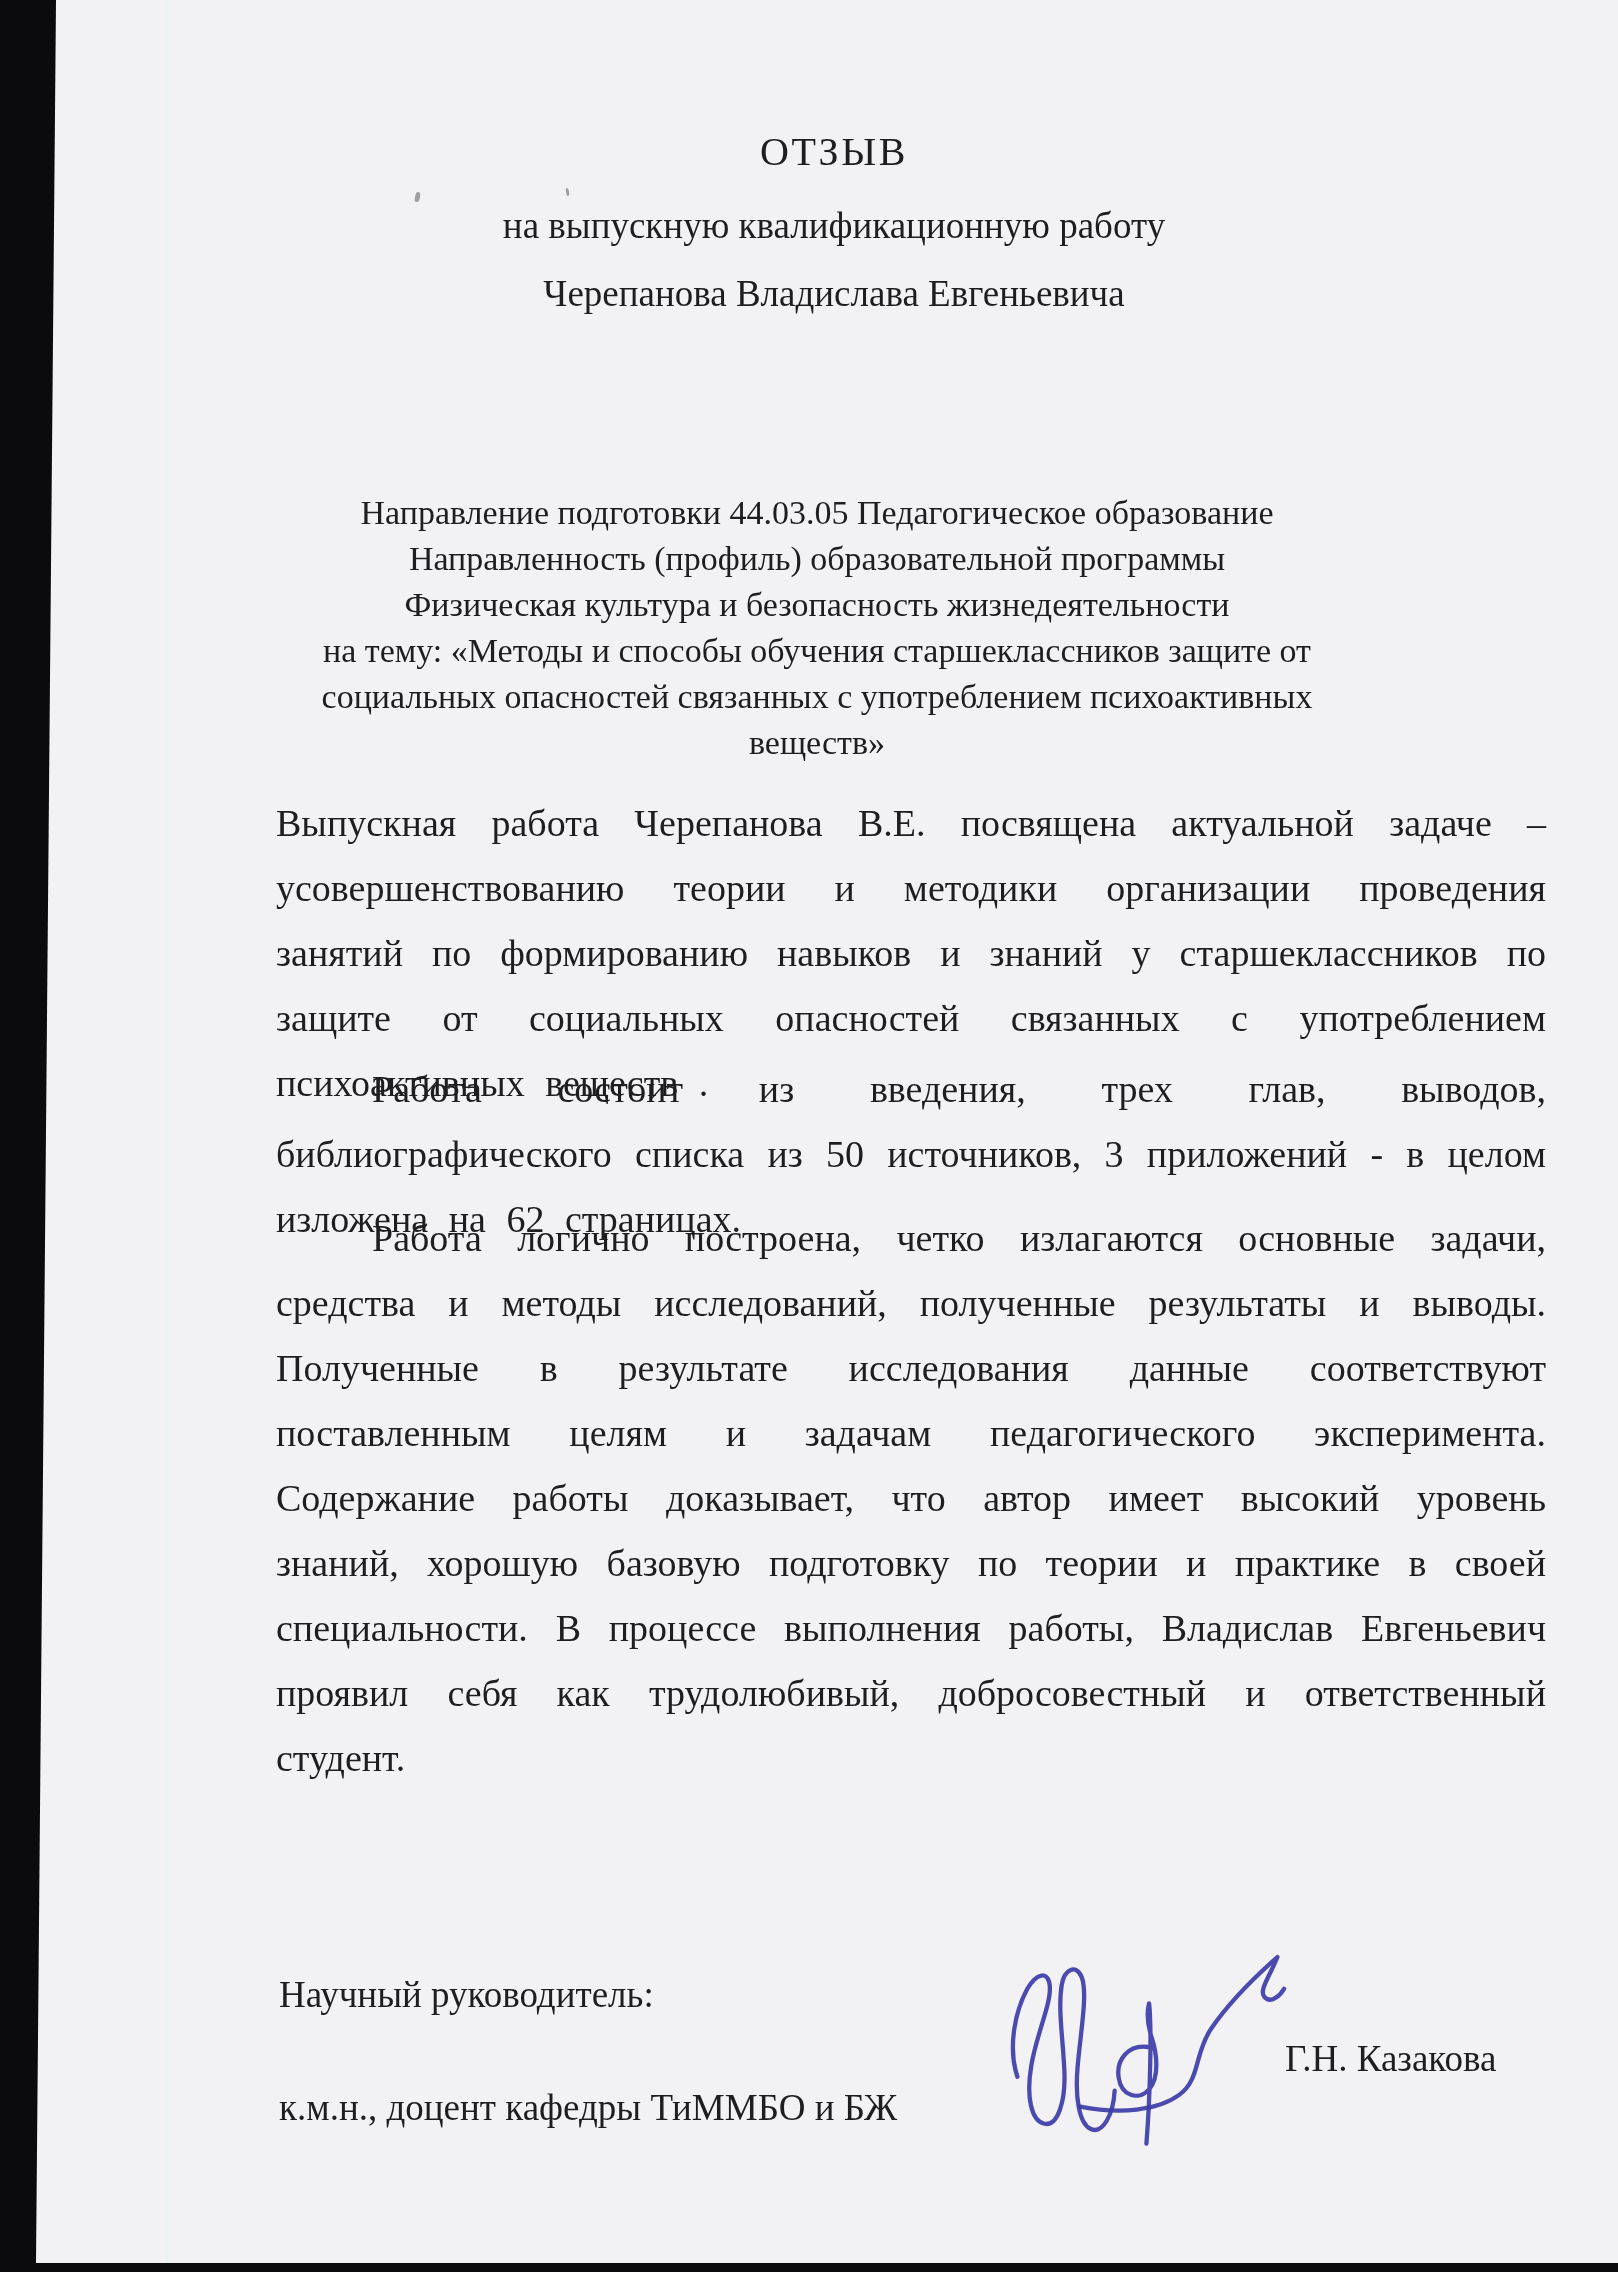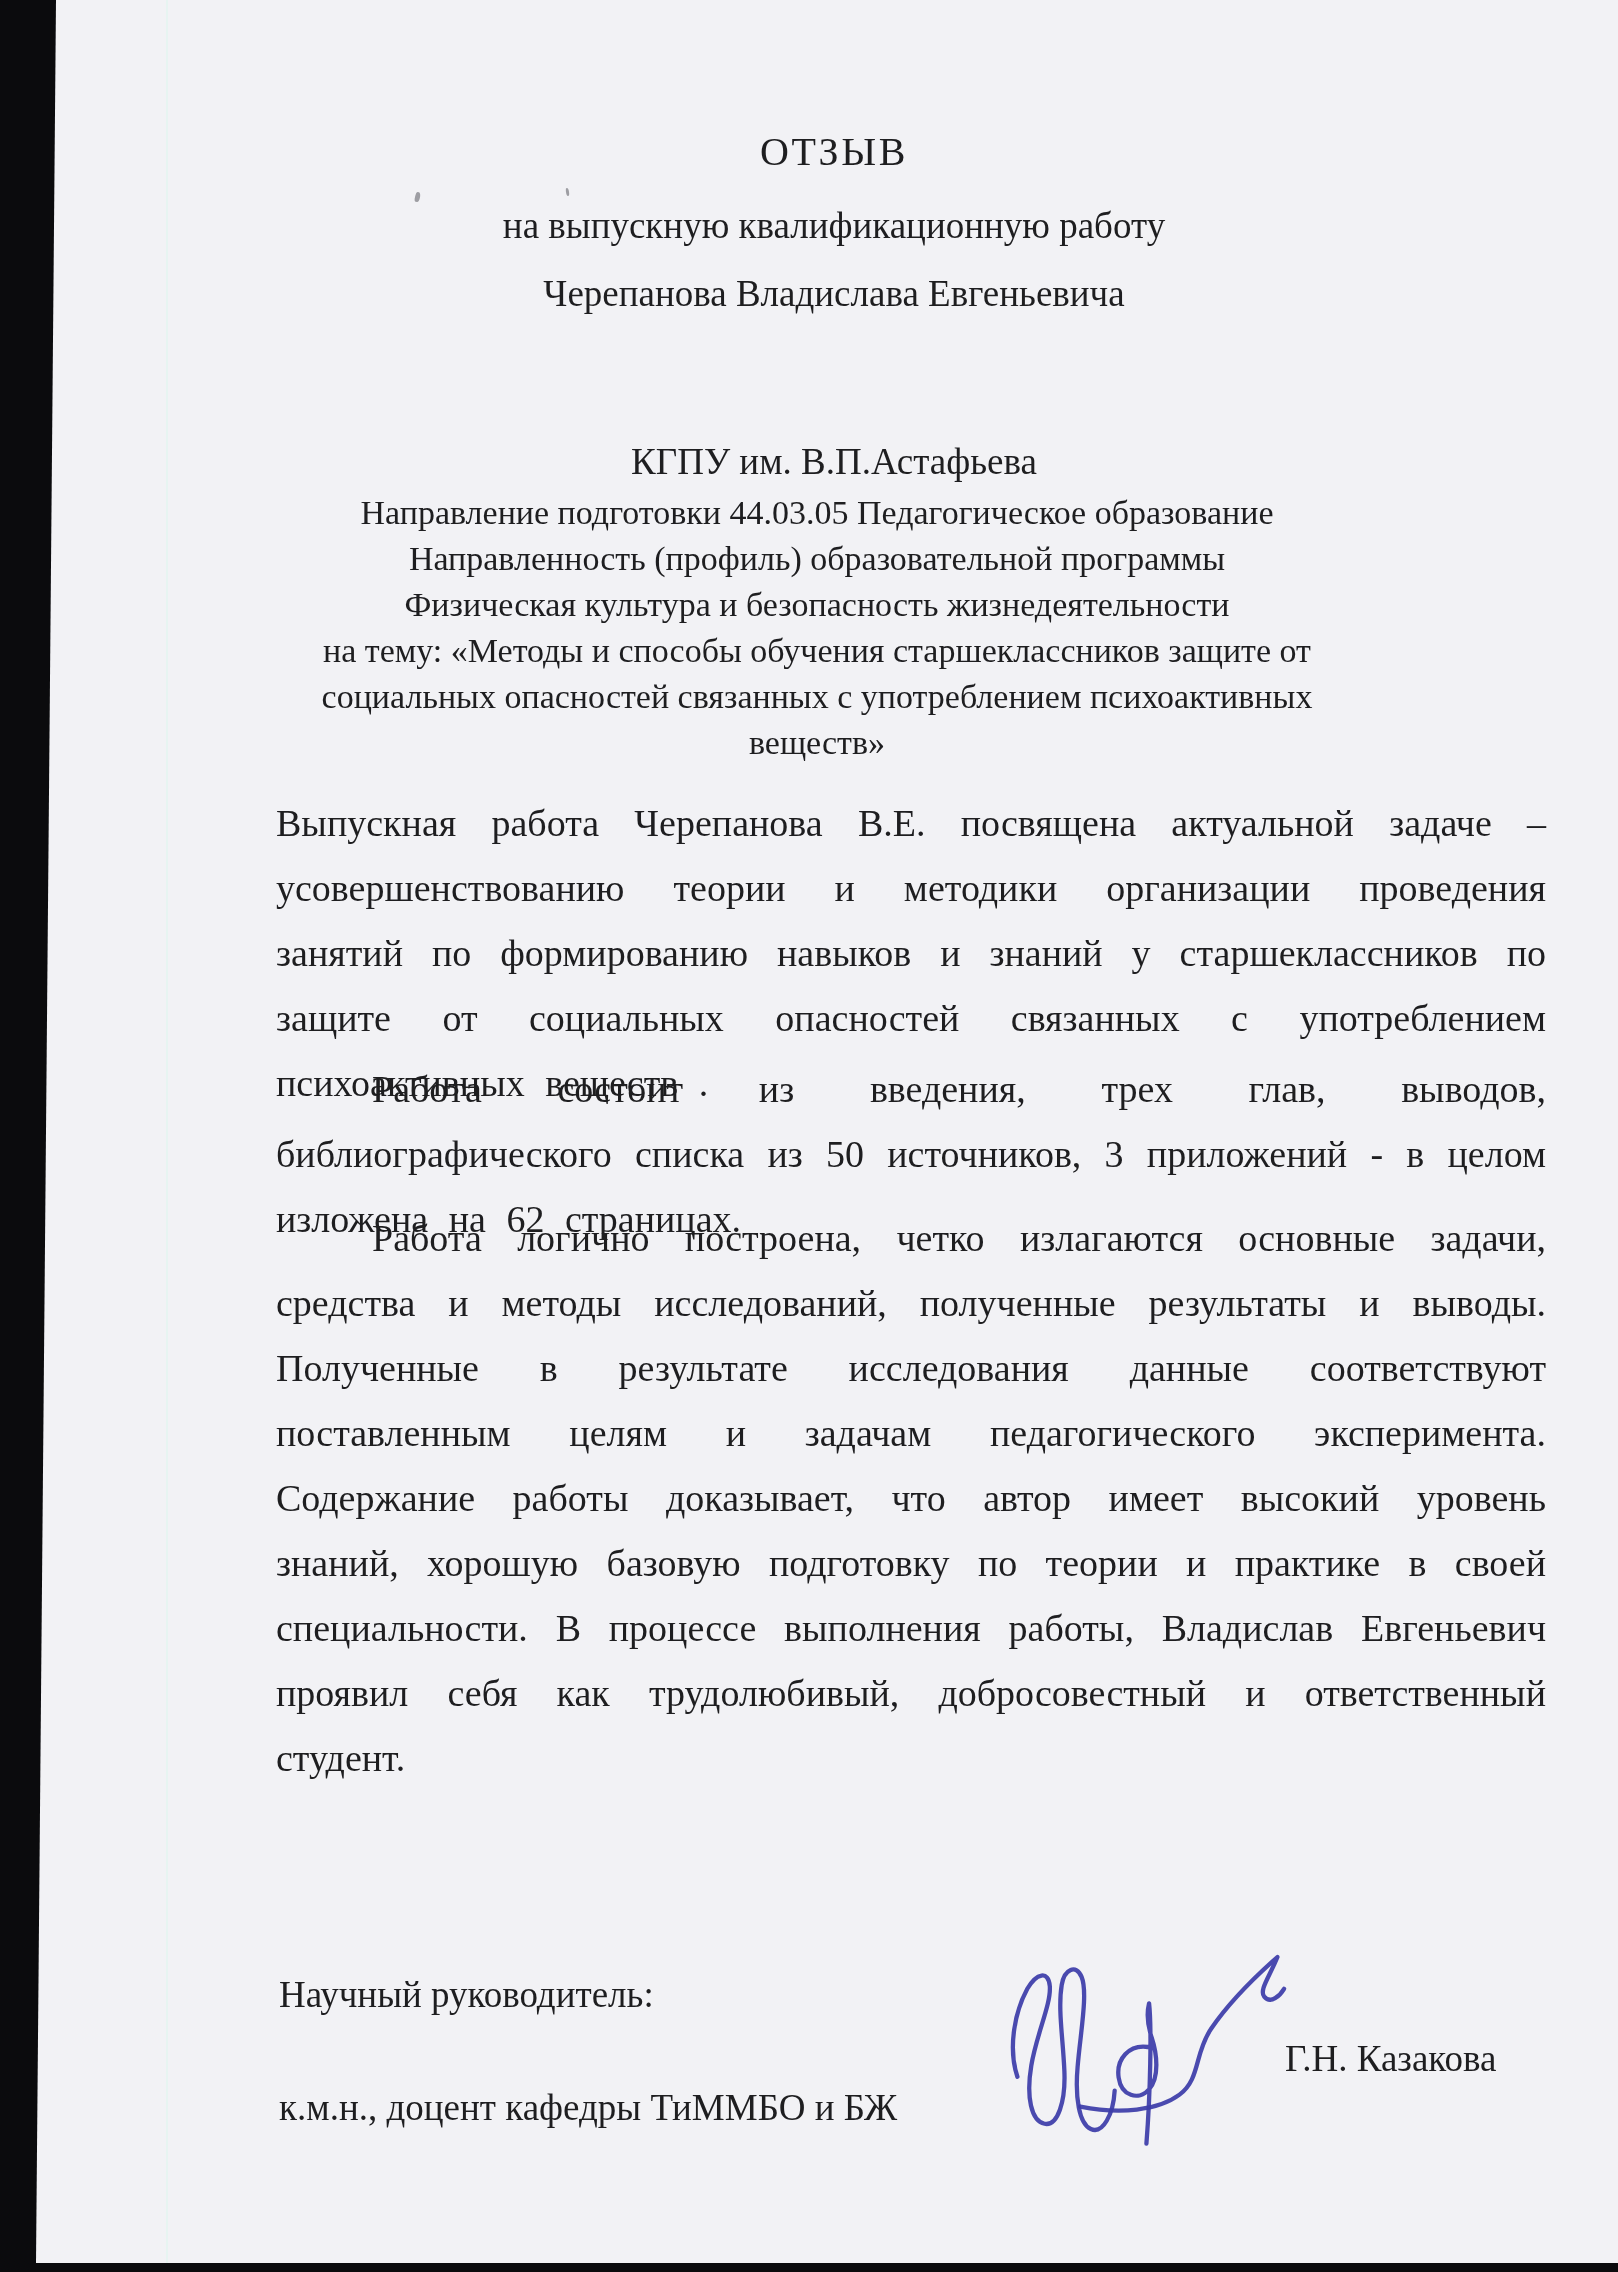--- a/index.html
+++ b/index.html
@@ -130,21 +130,20 @@
   <div class="paper">
 
     <div class="streak"></div>
     <div class="speck s1"></div>
     <div class="speck s2"></div>
 
     <h1 class="centered title">ОТЗЫВ</h1>
 
     <div class="centered sub sub0">на выпускную квалификационную работу</div>
     <div class="centered sub sub1">Черепанова Владислава Евгеньевича</div>
-    <div class="centered sub sub3">КГПУ им. В.П.Астафьева</div>
 
     <div class="prog">
       <div>Направление подготовки 44.03.05 Педагогическое образование</div>
       <div>Направленность (профиль) образовательной программы</div>
       <div>Физическая культура и безопасность жизнедеятельности</div>
       <div>на тему: «Методы и способы обучения старшеклассников защите от</div>
       <div>социальных опасностей связанных с употреблением психоактивных</div>
       <div>веществ»</div>
     </div>
 

